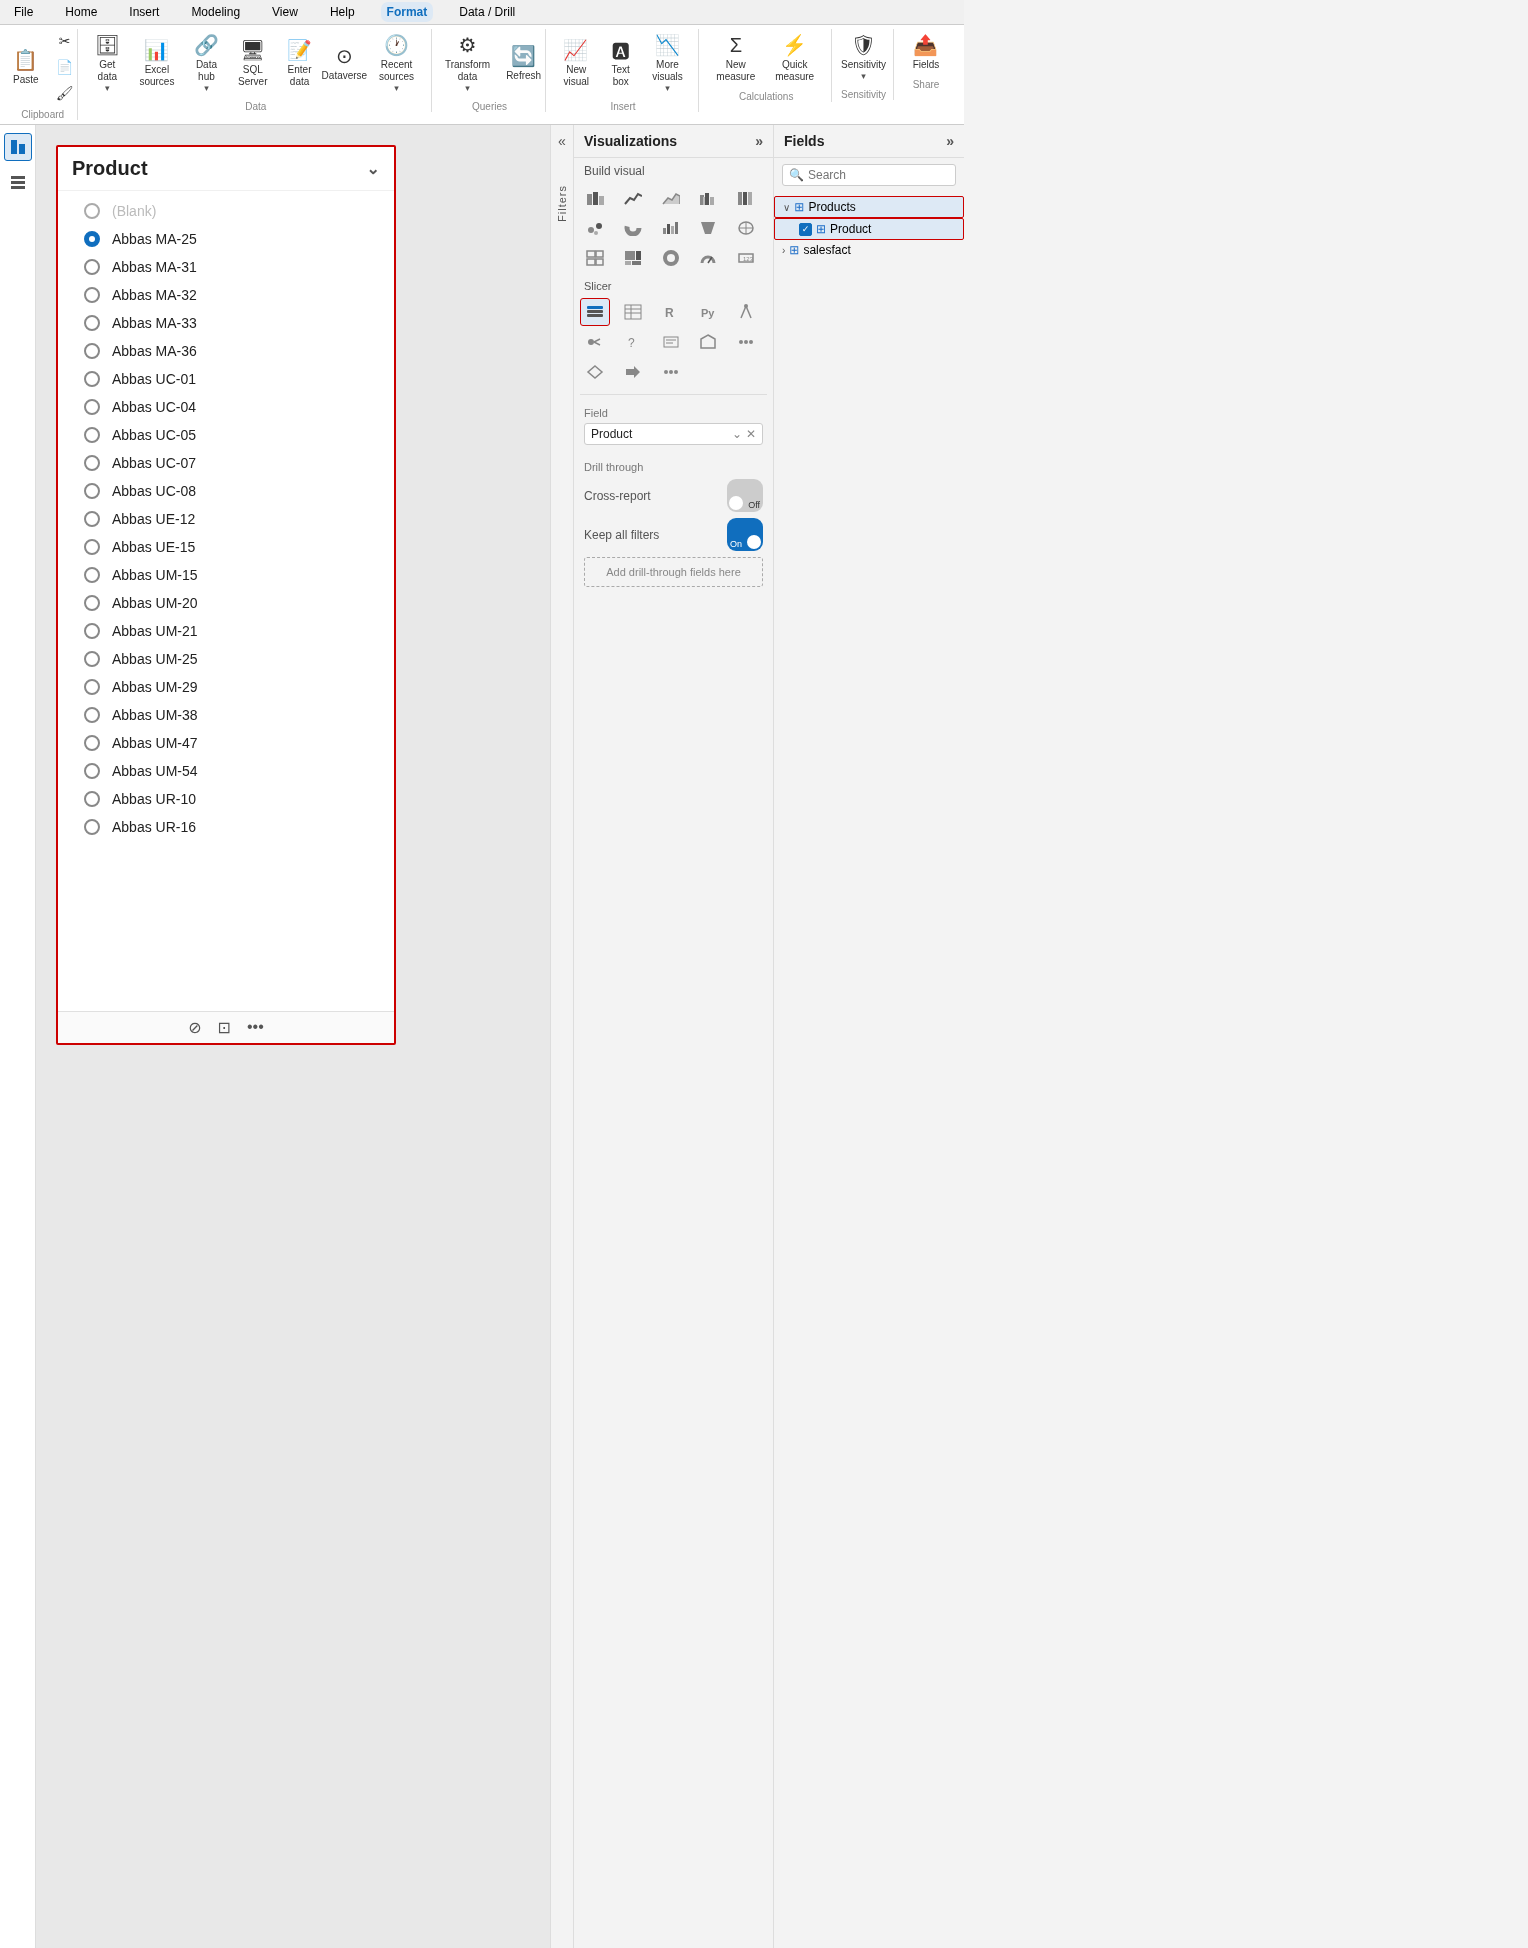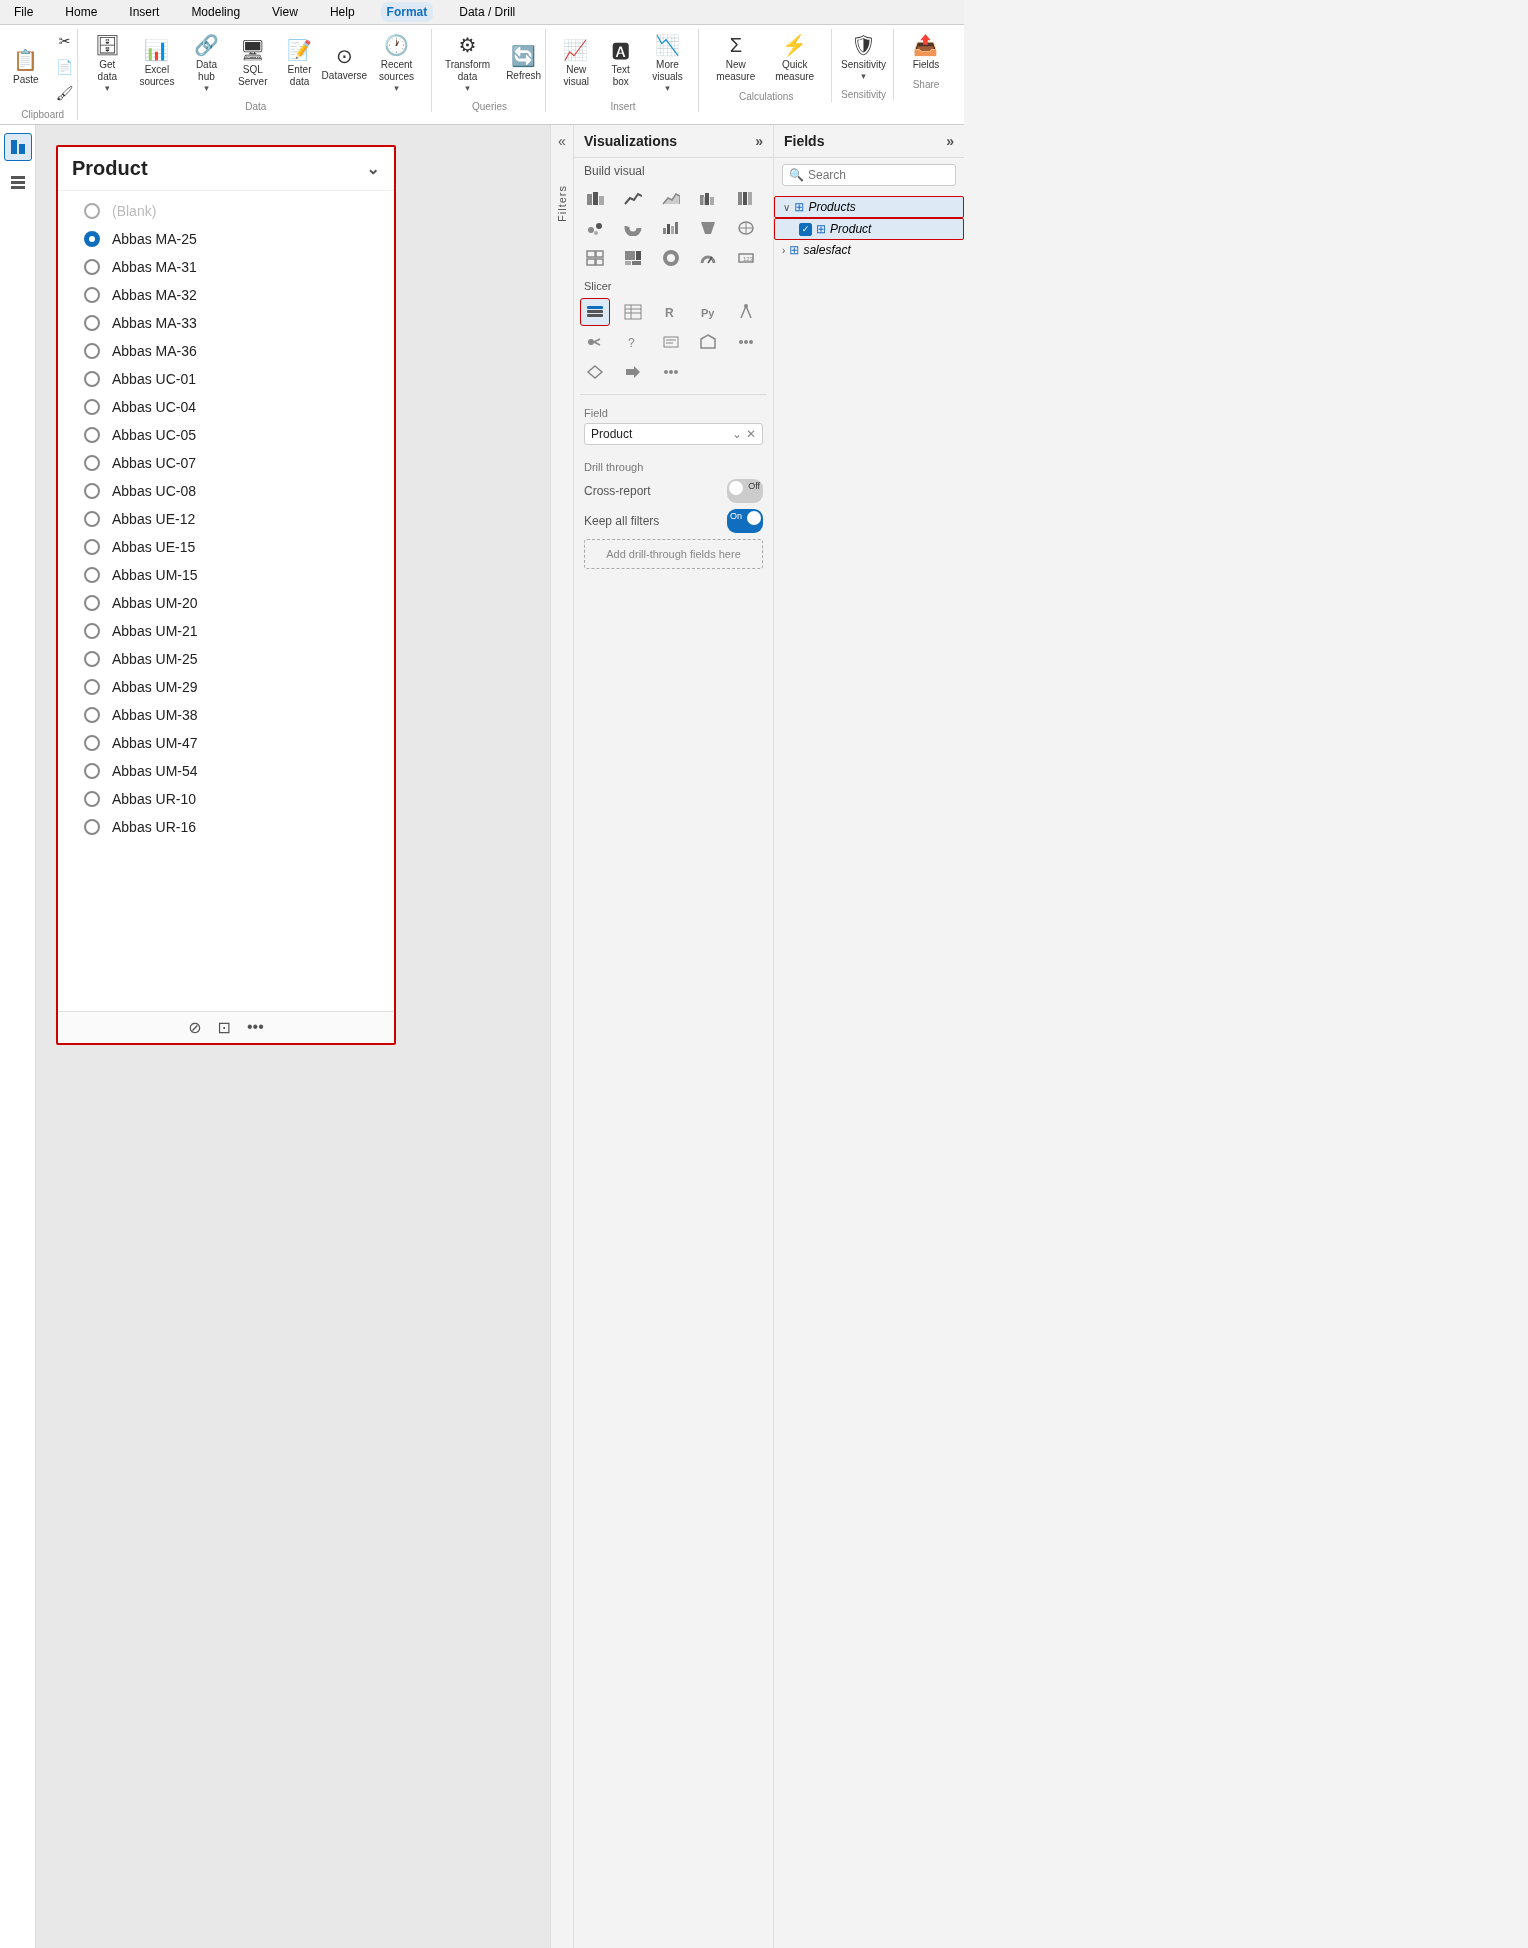--- a/index.html
+++ b/index.html
@@ -300,24 +300,24 @@
     .drill-row {
       display: flex;
       align-items: center;
       justify-content: space-between;
       margin-bottom: 6px;
       font-size: 12px;
     }
     .drill-row-label { color: #555; }
     .toggle {
       width: 36px;
-      height: 24px;
+      height: 33px;
       border-radius: 9px;
       display: flex;
-      align-items: flex-start;
+      align-items: flex-end;
       padding: 2px;
       cursor: pointer;
       position: relative;
     }
     .toggle.off { background: #ccc; justify-content: flex-start; }
     .toggle.on { background: #106ebe; justify-content: flex-end; }
     .toggle-knob {
       width: 14px;
       height: 14px;
       border-radius: 50%;
@@ -367,21 +367,21 @@
     .tree-item {
       padding: 3px 8px;
       display: flex;
       align-items: center;
       gap: 4px;
       cursor: pointer;
       font-size: 12px;
     }
     .tree-item.highlighted { background: #dde9f5; border: 1px solid #c00; border-radius: 2px; }
     .tree-expand { color: #555; font-size: 10px; }
-    .tree-label { flex: 1; font-style: italic; }
+    .tree-label { flex: 1; }
 
     .tree-child {
       padding: 3px 8px 3px 24px;
       display: flex;
       align-items: center;
       gap: 4px;
       cursor: pointer;
       font-size: 12px;
     }
     .tree-child.highlighted { background: #dde9f5; border: 1px solid #c00; border-radius: 2px; }

